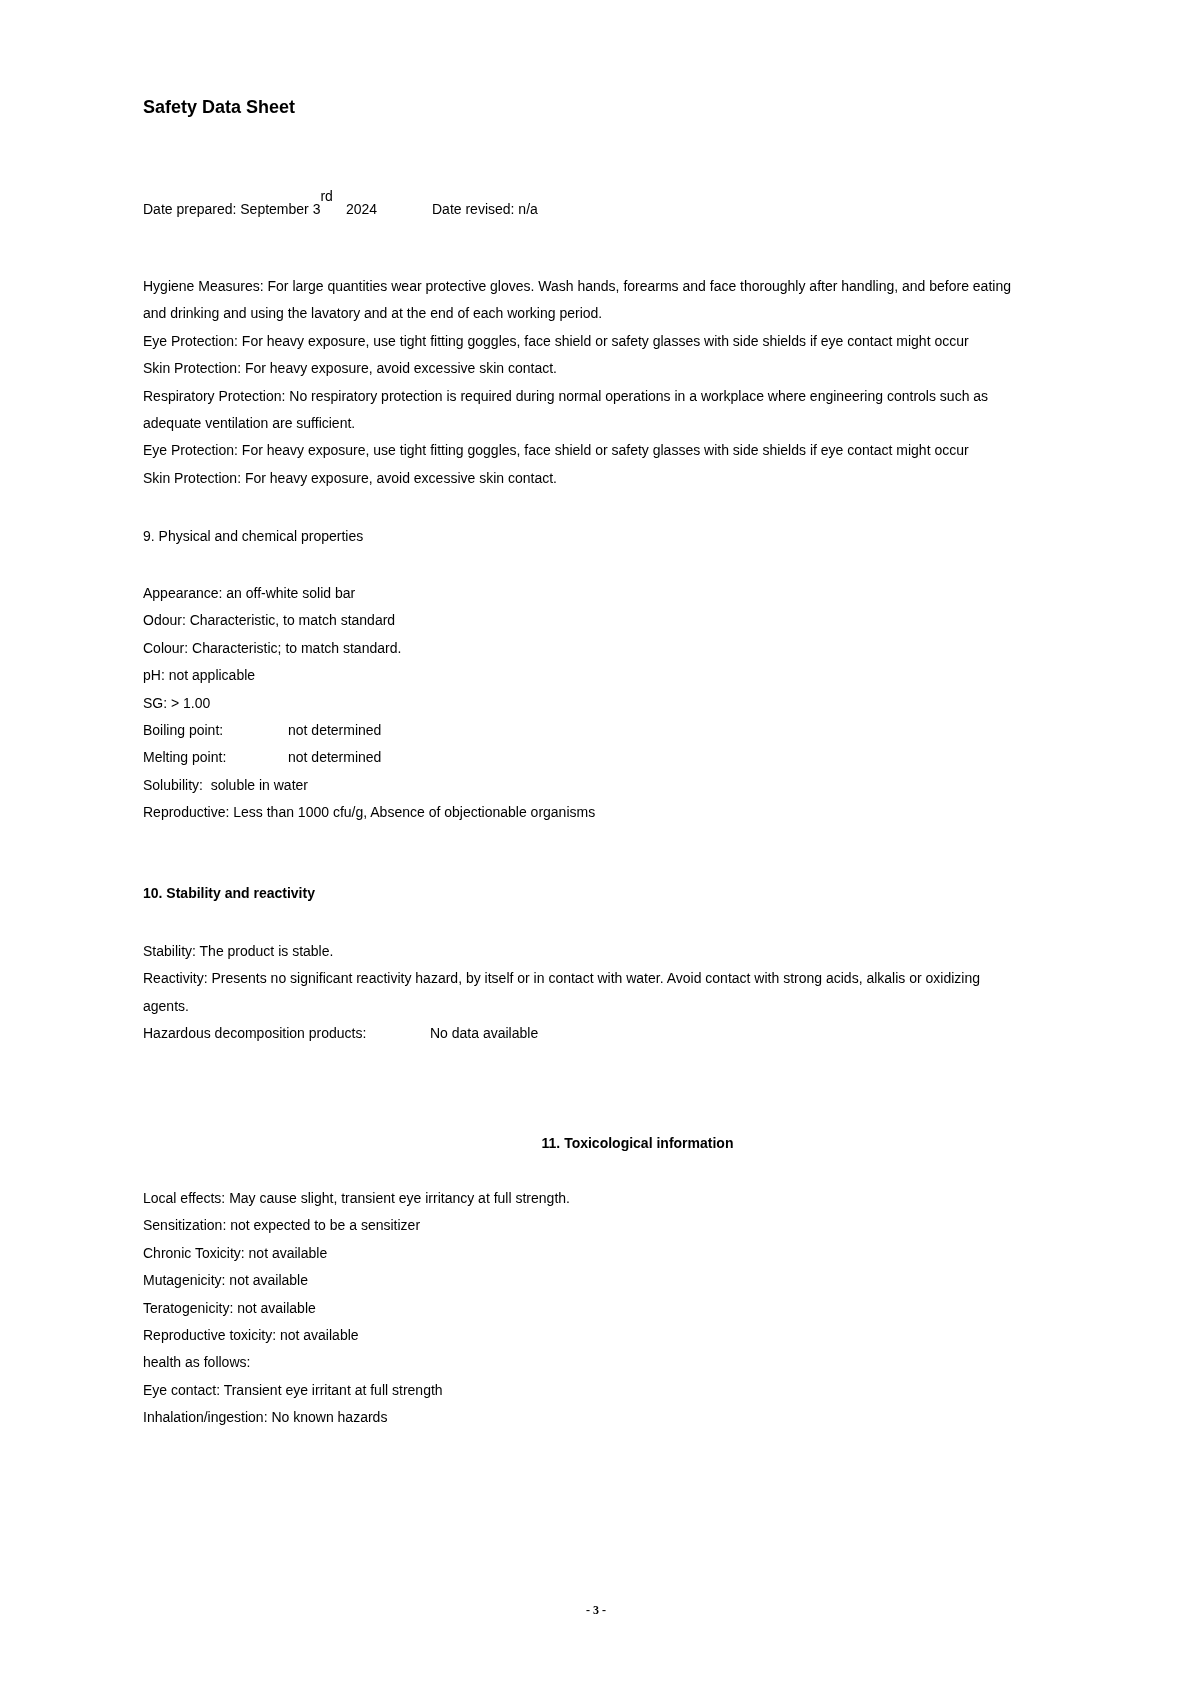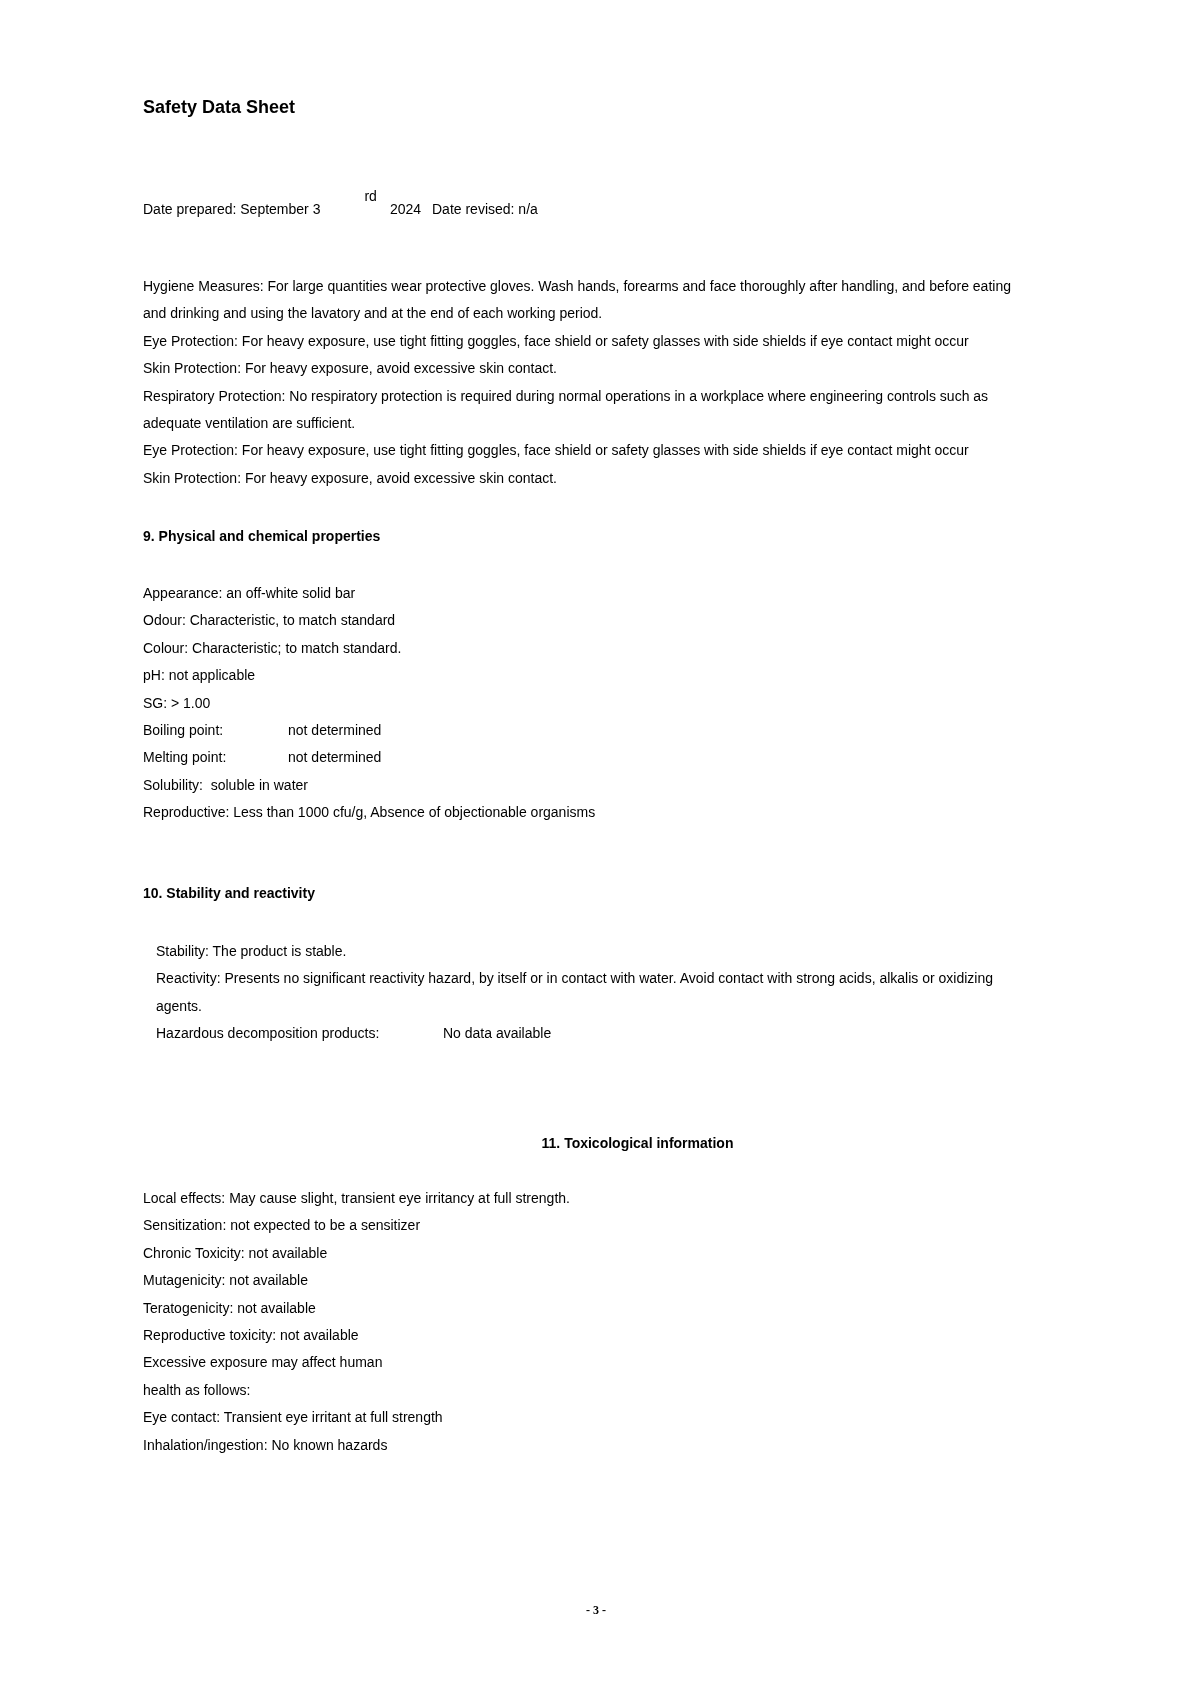--- a/index.html
+++ b/index.html
@@ -31,35 +31,34 @@
     font-size: 18px;
     font-weight: bold;
     line-height: 22px;
   }
   .date-line {
     top: 196px;
   }
   .sup-ordinal {
     position: relative;
     top: -13px;
-    margin-left: 44px;
   }
   .date-year {
     margin-left: 13px;
   }
   .date-revised {
     position: absolute;
     left: 289px;
     top: 0;
   }
   .exposure-block { top: 273px; }
-  .s9-heading   { top: 523px;  font-weight: bold; }
+  .s9-heading   { top: 523px;  font-weight: normal; }
   .s9-lines     { top: 580px; }
   .s10-heading  { top: 880px;  font-weight: bold; }
-  .s10-lines    { top: 938px; margin-left: 13px; }
+  .s10-lines    { top: 938px; }
   .s11-heading  { top: 1130px; font-weight: bold; text-align: center; }
   .s11-lines    { top: 1185px; }
   .tab-label-short {
     display: inline-block;
     width: 145px;
   }
   .tab-label-long {
     display: inline-block;
     width: 287px;
   }
@@ -123,21 +122,20 @@
 
   <div class="block s11-heading">11. Toxicological information</div>
 
   <div class="block s11-lines">
     <div class="line">Local effects: May cause slight, transient eye irritancy at full strength.</div>
     <div class="line">Sensitization: not expected to be a sensitizer</div>
     <div class="line">Chronic Toxicity: not available</div>
     <div class="line">Mutagenicity: not available</div>
     <div class="line">Teratogenicity: not available</div>
     <div class="line">Reproductive toxicity: not available</div>
-    <div class="line">Excessive exposure may affect human</div>
     <div class="line">health as follows:</div>
     <div class="line">Eye contact: Transient eye irritant at full strength</div>
     <div class="line">Inhalation/ingestion: No known hazards</div>
   </div>
 
   <div class="page-footer">- 3 -</div>
 
 </div>
 
 </body></html>

